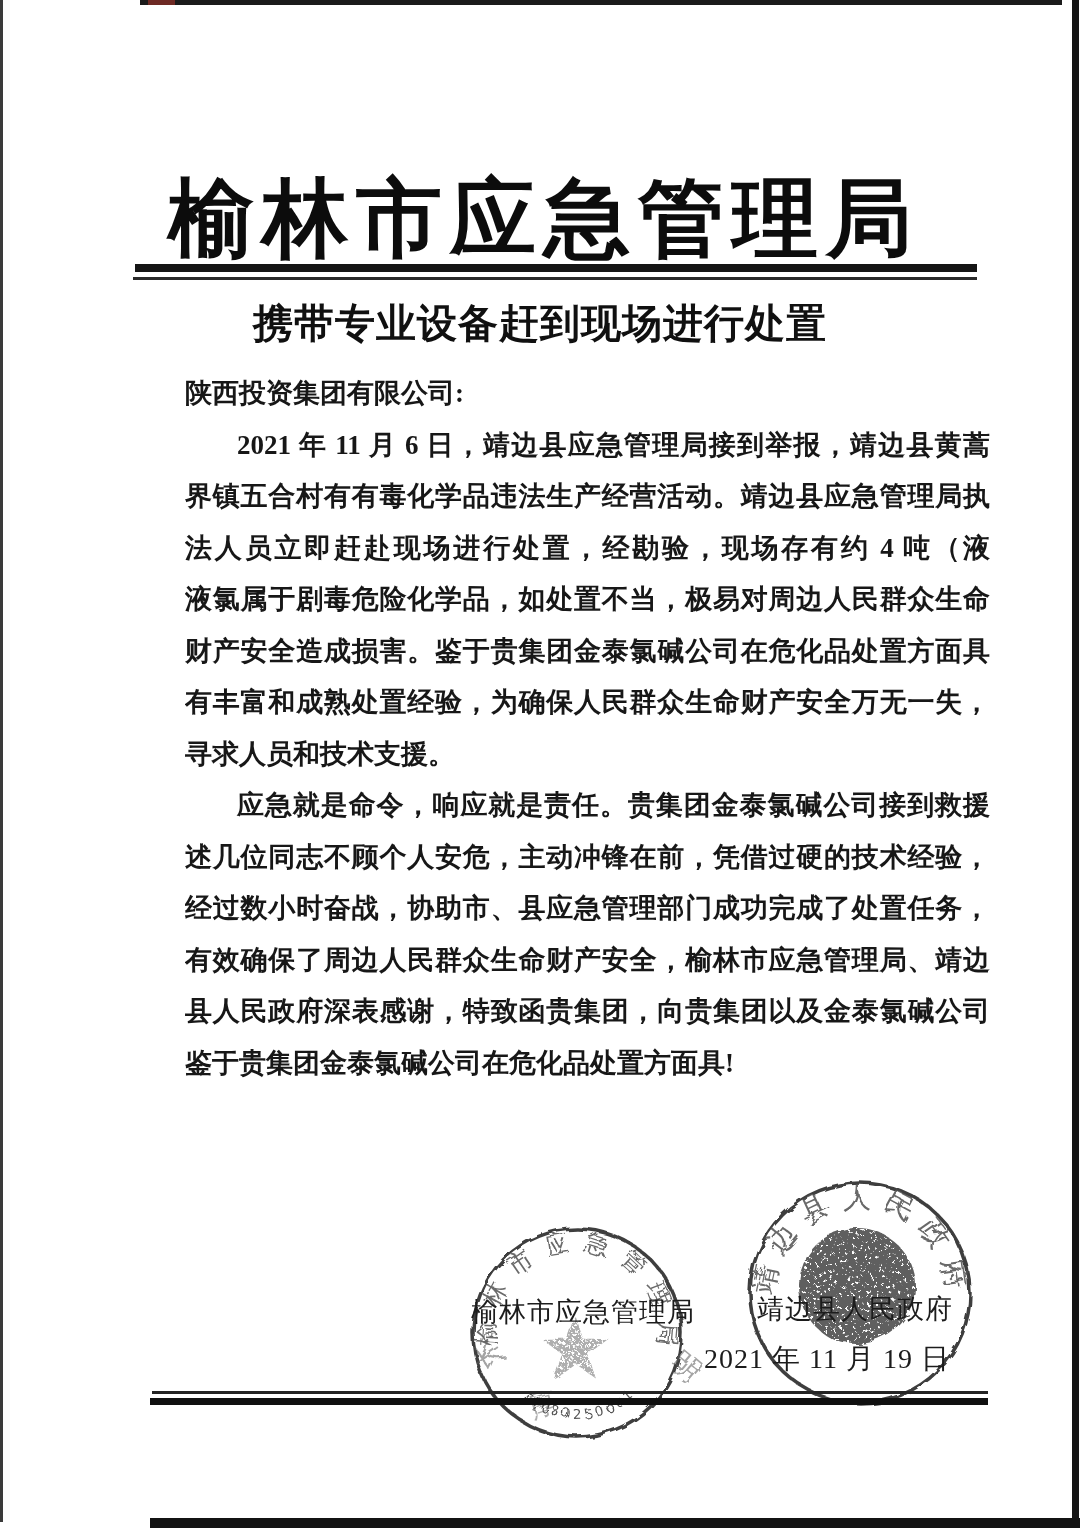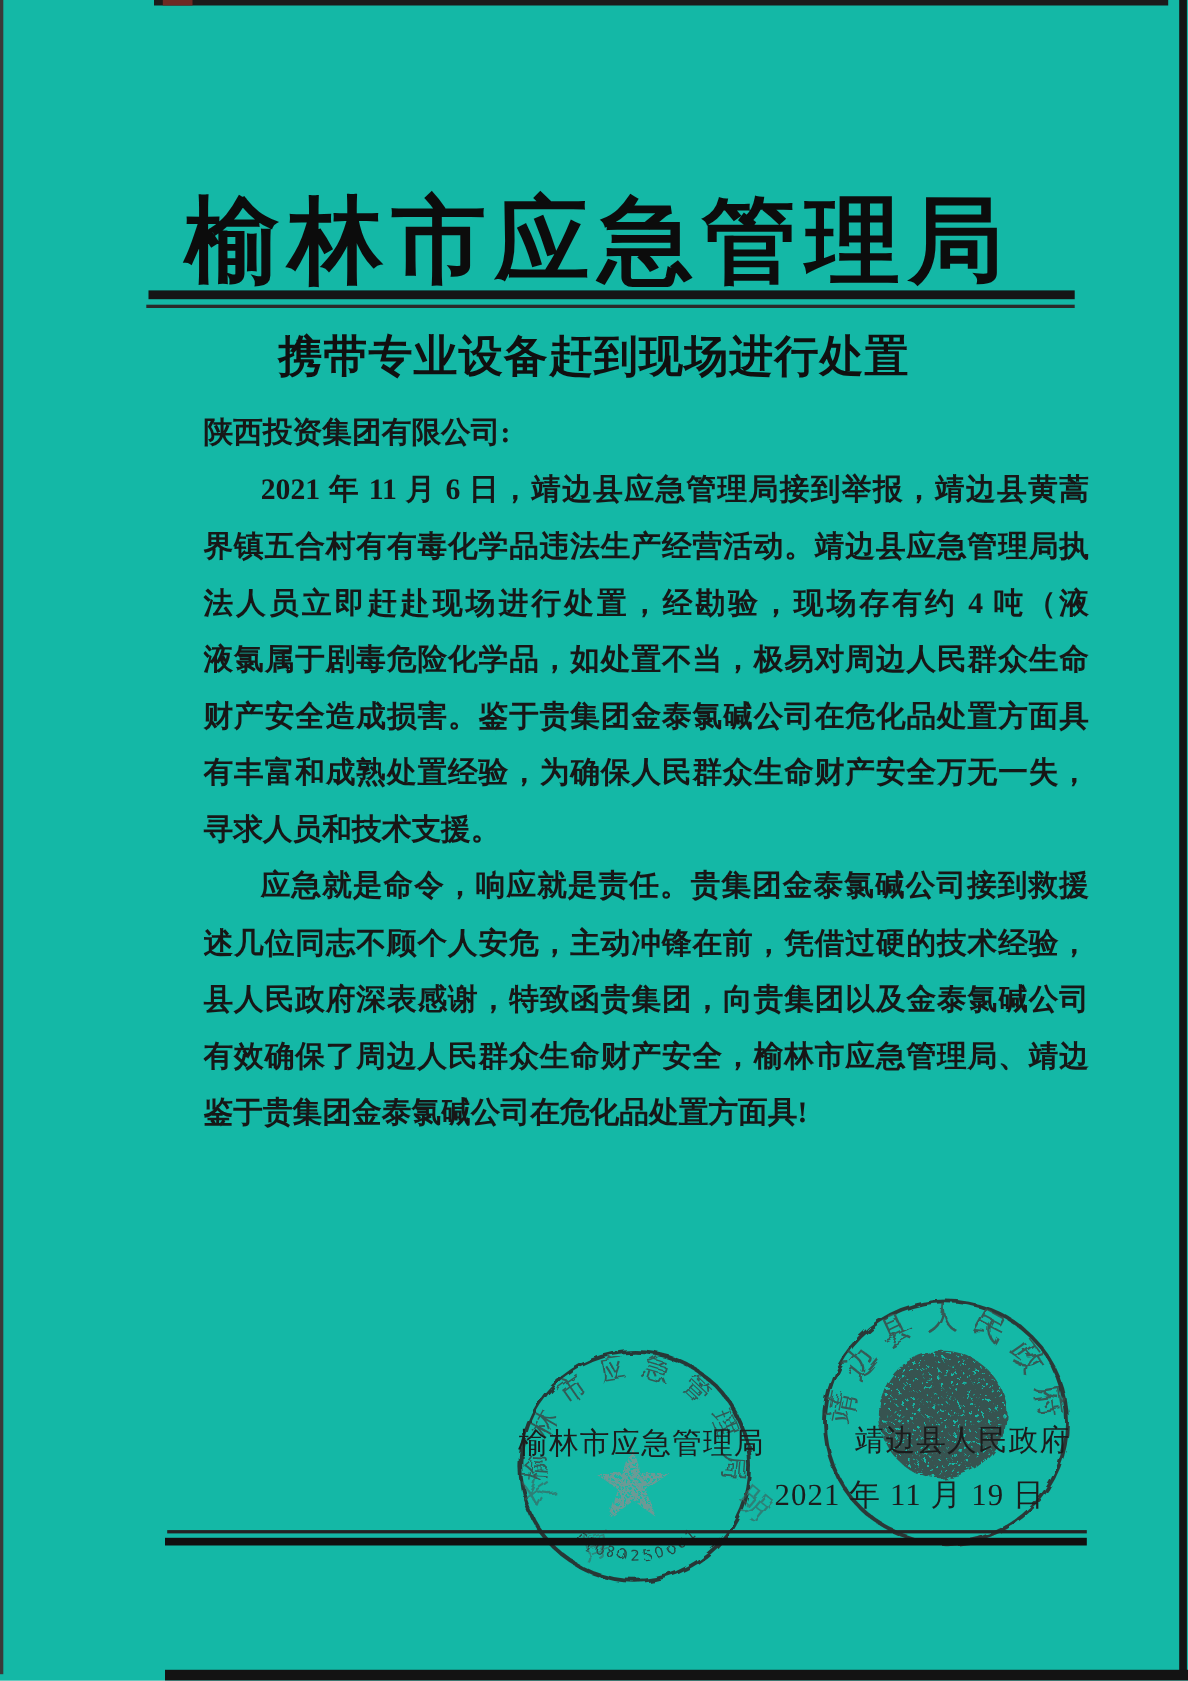--- a/index.html
+++ b/index.html
@@ -1,16 +1,16 @@
 <!DOCTYPE html>
 <html><head>
 <meta charset="utf-8">
 <style>
   html,body{margin:0;padding:0;background:#e9e9e9;}
-  .page{position:relative;width:1080px;height:1528px;background:#14b8a6;overflow:hidden;
+  .page{position:relative;width:1080px;height:1528px;background:#ffffff;overflow:hidden;
         font-family:"Liberation Serif","DejaVu Serif",serif;color:#1a1a1a;}
 
   
   .edge-top{position:absolute;left:140px;top:0;width:922px;height:5px;background:#1b1b1b;}
   .edge-red{position:absolute;left:148px;top:0;width:27px;height:5px;background:#6e2a24;z-index:4;}
   .edge-left{position:absolute;left:0;top:0;width:3px;height:1522px;background:#3a3a3a;}
   .edge-right{position:absolute;left:1072px;top:0;width:7px;height:1519px;background:#141414;}
   .edge-bottom{position:absolute;left:150px;top:1518px;width:930px;height:10px;background:#131313;}
 
   
@@ -25,21 +25,21 @@
   
   .bodytext{position:absolute;left:185px;top:368px;width:805px;font-weight:bold;}
   .bline{height:51.5px;line-height:51.5px;font-size:27px;color:#171717;
          text-align:justify;text-align-last:justify;overflow:hidden;}
   .bline.noj{text-align:left;text-align-last:left;}
   .bline.ind{text-indent:52px;}
 
   
   .sig{position:absolute;white-space:nowrap;color:#1c1c1c;z-index:3;}
   .sig-left{left:471px;top:1294px;font-size:27px;letter-spacing:1px;}
-  .sig-right{left:757px;top:1291px;font-size:27px;letter-spacing:1px;margin-left:20px;}
+  .sig-right{left:757px;top:1291px;font-size:27px;letter-spacing:1px;}
   .sig-date{left:704px;top:1340px;font-size:28px;letter-spacing:1px;}
 
   
   .rule2a{position:absolute;left:152px;top:1391px;width:836px;height:3px;background:#242424;z-index:2;}
   .rule2b{position:absolute;left:150px;top:1398px;width:838px;height:7px;background:#101010;z-index:2;}
 
   .stamps{position:absolute;left:420px;top:1160px;width:580px;height:320px;z-index:1;}
 </style>
 </head>
 <body>
@@ -61,22 +61,23 @@
     <div class="bline noj">陕西投资集团有限公司:</div>
     <div class="bline ind">2021 年 11 月 6 日，靖边县应急管理局接到举报，靖边县黄蒿</div>
     <div class="bline">界镇五合村有有毒化学品违法生产经营活动。靖边县应急管理局执</div>
     <div class="bline">法人员立即赶赴现场进行处置，经勘验，现场存有约 4 吨（液氯）。</div>
     <div class="bline">液氯属于剧毒危险化学品，如处置不当，极易对周边人民群众生命</div>
     <div class="bline">财产安全造成损害。鉴于贵集团金泰氯碱公司在危化品处置方面具</div>
     <div class="bline">有丰富和成熟处置经验，为确保人民群众生命财产安全万无一失，</div>
     <div class="bline noj">寻求人员和技术支援。</div>
     <div class="bline ind">应急就是命令，响应就是责任。贵集团金泰氯碱公司接到救援</div>
     <div class="bline">述几位同志不顾个人安危，主动冲锋在前，凭借过硬的技术经验，</div>
+    <div class="bline">经过数小时奋战，协助市、县应急管理部门成功完成了处置任务，</div>
+    <div class="bline">有效确保了周边人民群众生命财产安全，榆林市应急管理局、靖边</div>
     <div class="bline">县人民政府深表感谢，特致函贵集团，向贵集团以及金泰氯碱公司</div>
-    <div class="bline">有效确保了周边人民群众生命财产安全，榆林市应急管理局、靖边</div>
     <div class="bline noj">鉴于贵集团金泰氯碱公司在危化品处置方面具!</div>
   </div>
 
   <svg class="stamps" viewBox="0 0 580 320" xmlns="http://www.w3.org/2000/svg">
     <defs>
       <filter id="rough" x="-15%" y="-15%" width="130%" height="130%">
         <feTurbulence type="fractalNoise" baseFrequency="0.06" numOctaves="2" seed="3" result="n"></feTurbulence>
         <feDisplacementMap in="SourceGraphic" in2="n" scale="7"></feDisplacementMap>
       </filter>
       <filter id="speckle" x="-20%" y="-20%" width="140%" height="140%">

